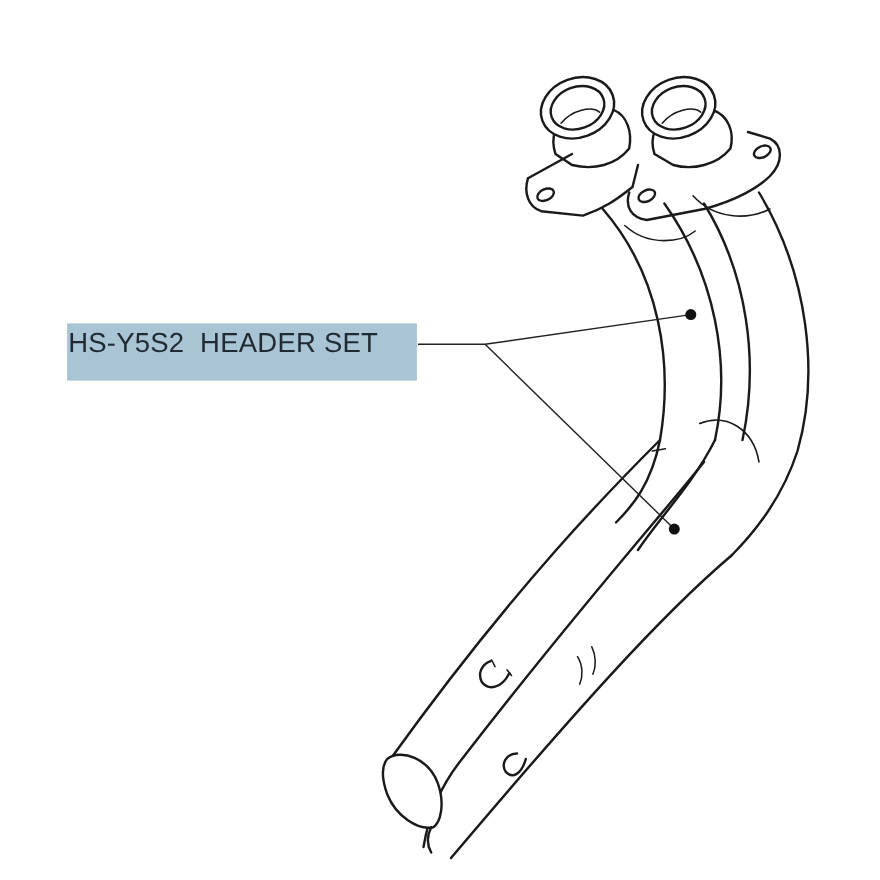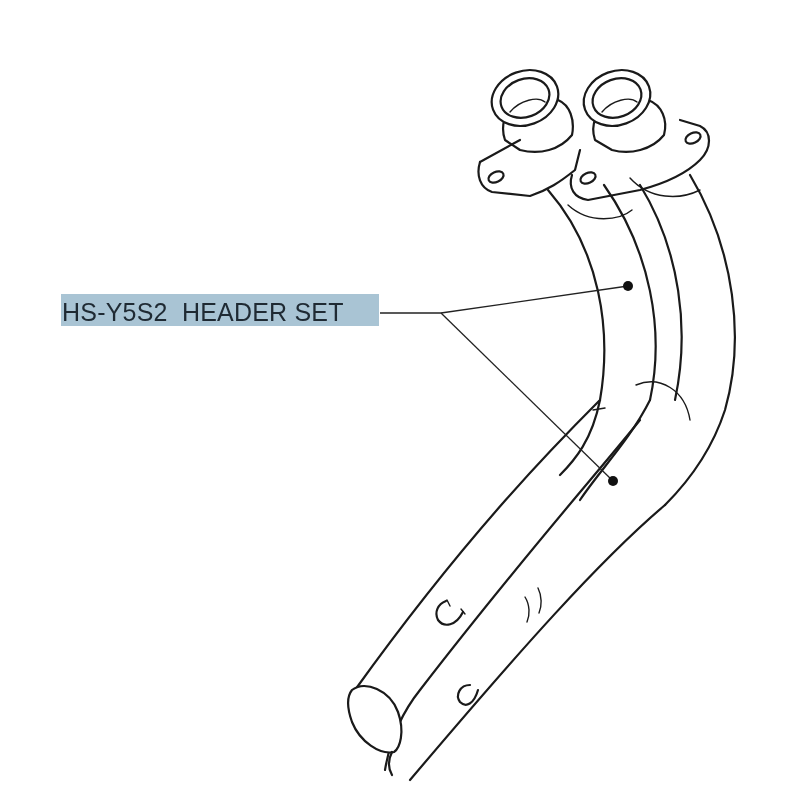--- a/index.html
+++ b/index.html
@@ -1,21 +1,21 @@
 <!DOCTYPE html>
 <html><head>
   <meta charset="utf-8">
   <style>
     html, body { margin: 0; padding: 0; background: #ffffff; }
     body { width: 800px; height: 800px; position: relative; overflow: hidden; }
     #stage { position: absolute; left: 0; top: 0; width: 800px; height: 800px; }
     .callout-label {
       position: absolute;
       left: 61px; top: 294px;
-      width: 318px; height: 32px;
+      width: 318px; height: 52px;
       background: #a9c4d4;
       color: #1f2a33;
       font-family: "Liberation Sans", sans-serif;
       font-size: 25px;
       line-height: 36px;
       white-space: pre;
       padding-left: 1px;
       box-sizing: border-box;
       letter-spacing: 0.2px;
     }

